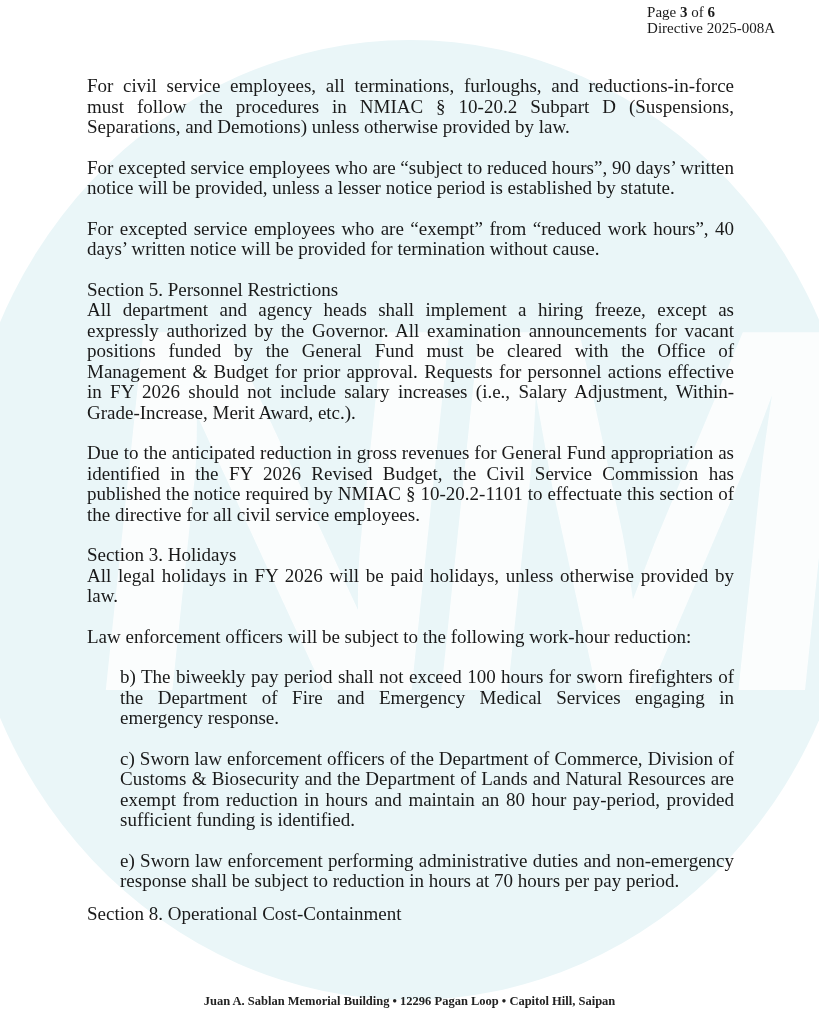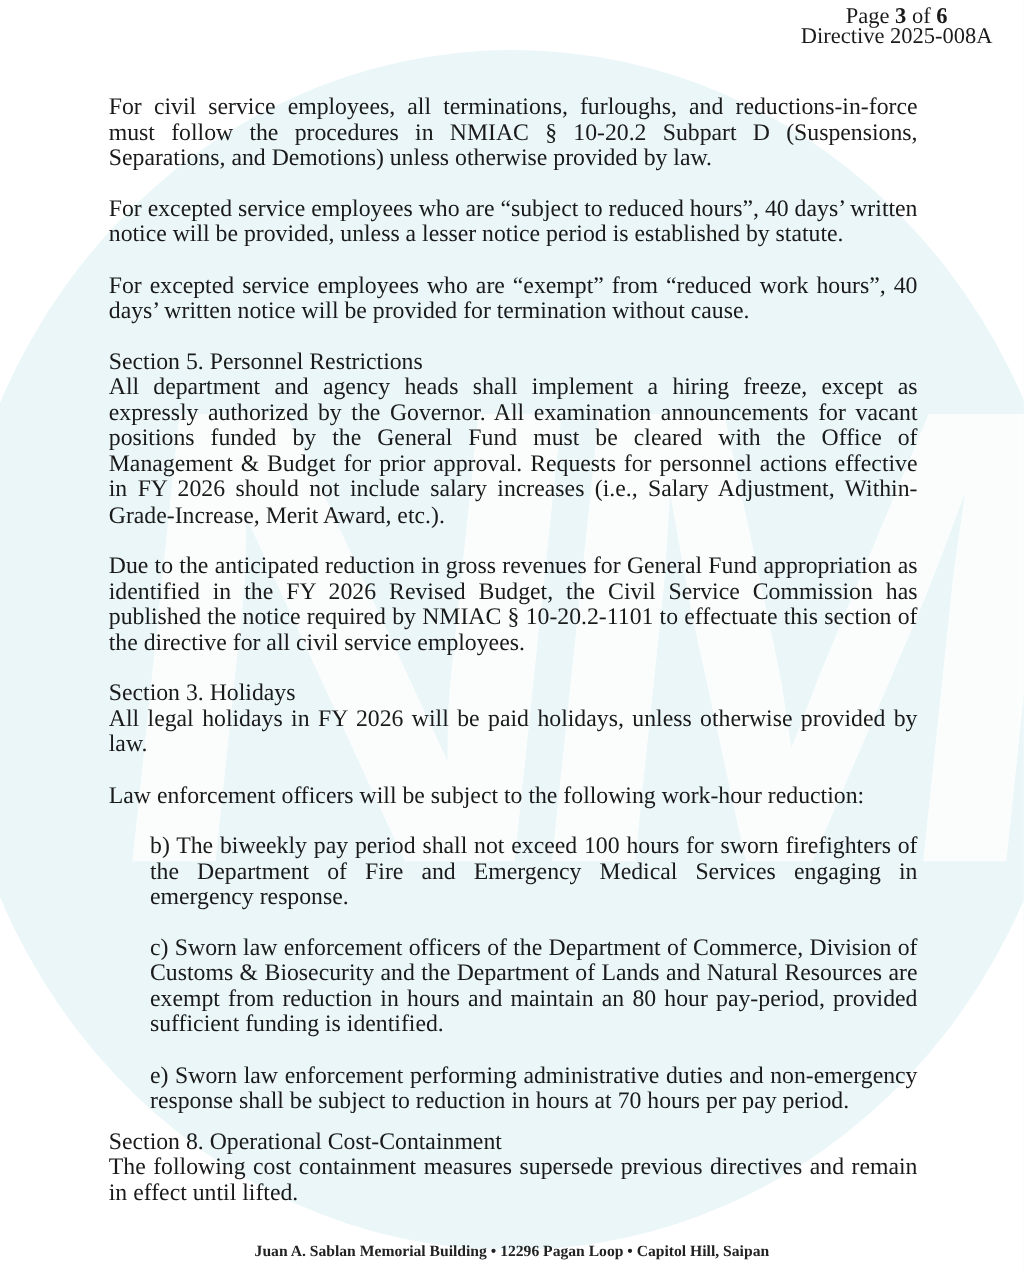--- a/index.html
+++ b/index.html
@@ -18,22 +18,22 @@
   .wm-letters {
     position: absolute; left: 90px; top: 250px;
     font-family: "Liberation Sans", sans-serif;
     font-weight: bold; font-size: 520px; line-height: 1;
     color: #ffffff; opacity: 0.85; letter-spacing: -40px;
     transform: skewX(-6deg);
     z-index: 1; user-select: none;
   }
   .page { position: relative; z-index: 2; }
   .header {
-    position: absolute; right: 25px; top: 4px;
-    text-align: center; font-size: 18px; line-height: 16px;
+    position: absolute; right: 44px; top: 4px;
+    text-align: left; font-size: 15px; line-height: 16px;
   }
   .content {
     position: absolute; left: 87px; top: 76px; width: 647px;
     font-size: 19px; line-height: 20.5px; text-align: justify;
   }
   .para { margin: 0 0 20px 0; }
   .section-title { font-weight: normal; margin: 0; }
   .item { margin: 0 0 20px 33px; }
   .footer {
     position: absolute; left: 0; width: 819px; top: 994px;
@@ -49,35 +49,34 @@
 
 <div class="page">
 
   <div class="header">
     <div><span>Page </span><b>3</b><span> of </span><b>6</b></div>
     <div>Directive 2025-008A</div>
   </div>
 
   <div class="content">
     <p class="para">For civil service employees, all terminations, furloughs, and reductions-in-force must follow the procedures in NMIAC § 10-20.2 Subpart D (Suspensions, Separations, and Demotions) unless otherwise provided by law.</p>
-    <p class="para">For excepted service employees who are “subject to reduced hours”, 40 days’ written notice will be provided, unless a lesser notice period is established by statute.</p>
+    <p class="para">For excepted service employees who are “subject to reduced hours”, 90 days’ written notice will be provided, unless a lesser notice period is established by statute.</p>
     <p class="para">For excepted service employees who are “exempt” from “reduced work hours”, 40 days’ written notice will be provided for termination without cause.</p>
 
     <p class="section-title">Section 5. Personnel Restrictions</p>
     <p class="para">All department and agency heads shall implement a hiring freeze, except as expressly authorized by the Governor.  All examination announcements for vacant positions funded by the General Fund must be cleared with the Office of Management &amp; Budget for prior approval. Requests for personnel actions effective in FY 2026 should not include salary increases (i.e., Salary Adjustment, Within-Grade-Increase, Merit Award, etc.).</p>
     <p class="para">Due to the anticipated reduction in gross revenues for General Fund appropriation as identified in the FY 2026 Revised Budget, the Civil Service Commission has published the notice required by NMIAC § 10-20.2-1101 to effectuate this section of the directive for all civil service employees.</p>
 
     <p class="section-title">Section 3. Holidays</p>
     <p class="para">All legal holidays in FY 2026 will be paid holidays, unless otherwise provided by law.</p>
 
     <p class="para">Law enforcement officers will be subject to the following work-hour reduction:</p>
     <p class="item">b) The biweekly pay period shall not exceed 100 hours for sworn firefighters of the Department of Fire and Emergency Medical Services engaging in emergency response.</p>
     <p class="item">c)  Sworn law enforcement officers of the Department of Commerce, Division of Customs &amp; Biosecurity and the Department of Lands and Natural Resources are exempt from reduction in hours and maintain an 80 hour pay-period, provided sufficient funding is identified.</p>
     <p class="item" style="margin-bottom:12px">e) Sworn law enforcement performing administrative duties and non-emergency response shall be subject to reduction in hours at 70 hours per pay period.</p>
 
     <p class="section-title">Section 8.  Operational Cost-Containment</p>
-    <p class="para">The following cost containment measures supersede previous directives and remain in effect until lifted.</p>
   </div>
 
   <div class="footer">
     <div>Juan A. Sablan Memorial Building • 12296 Pagan Loop • Capitol Hill, Saipan</div>
   </div>
 </div>
 
 </body></html>

